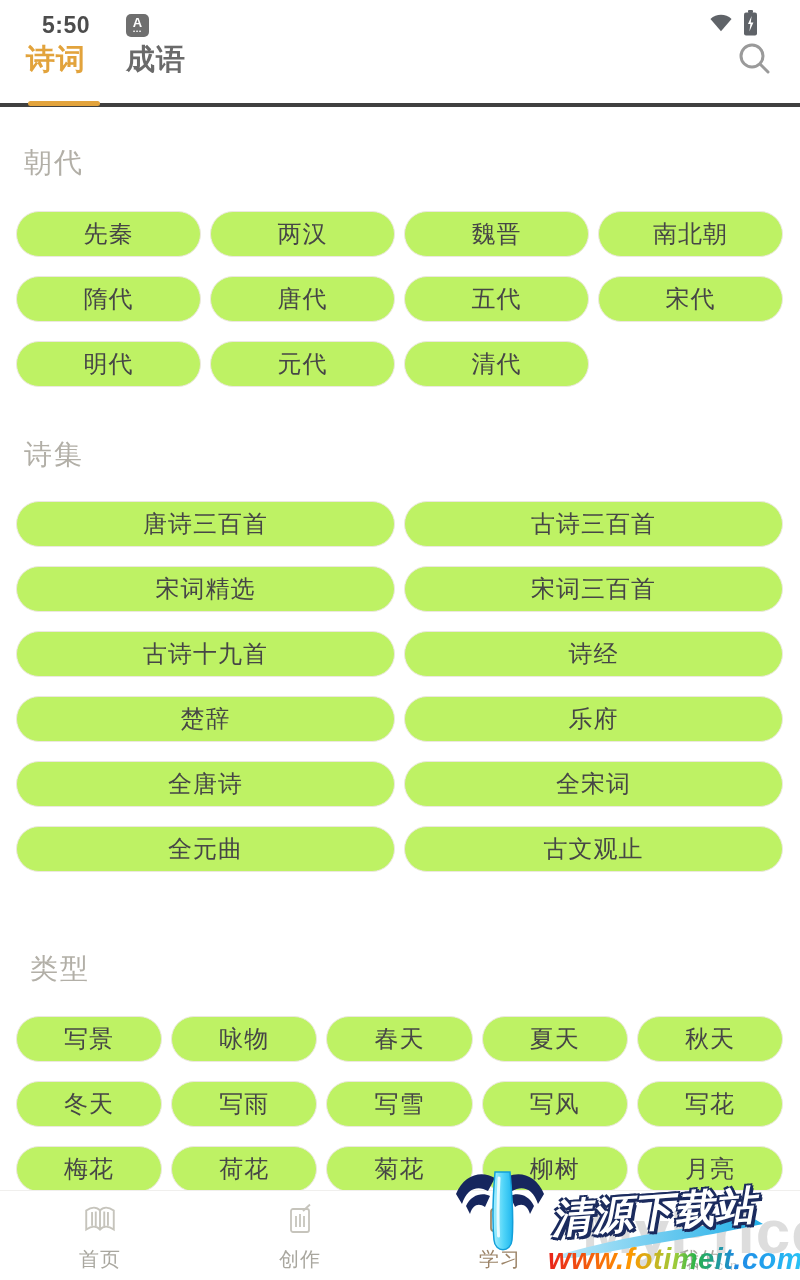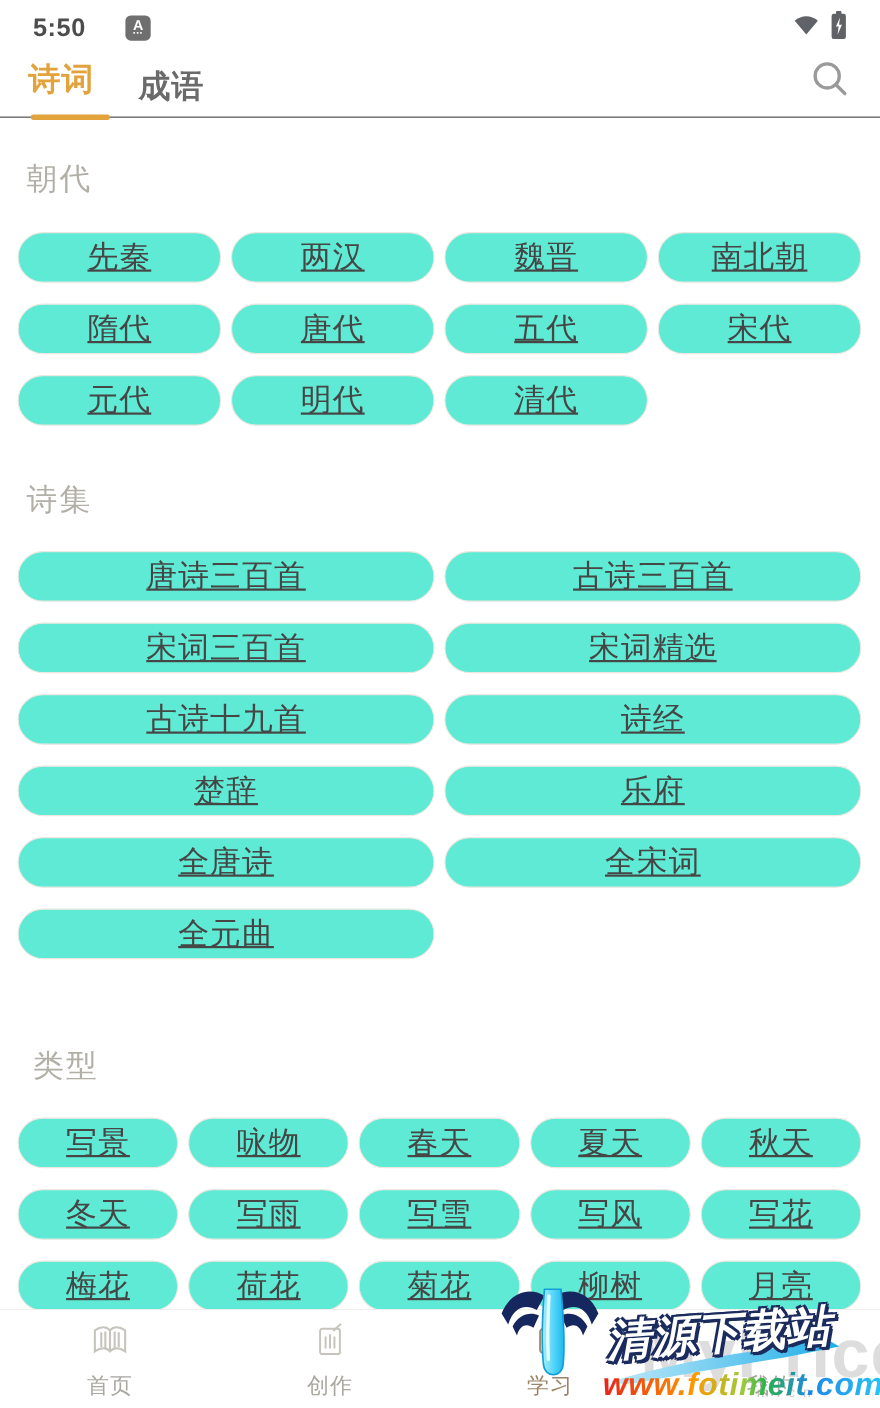--- a/index.html
+++ b/index.html
@@ -4,52 +4,52 @@
 <style>
   * { box-sizing: border-box; }
   html,body { margin:0; padding:0; }
   body {
     width:800px; height:1280px; background:#fff; overflow:hidden;
     font-family:"Liberation Sans","DejaVu Sans",sans-serif;
   }
   .screen { position:relative; width:800px; height:1280px; overflow:hidden; background:#fff; }
 
   
-  .status-bar { height:40px; display:flex; align-items:center; padding:10px 30px 0; }
+  .status-bar { height:40px; display:flex; align-items:center; padding:10px 42px 0; }
   .sb-time { font-size:23px; color:#4C4C4C; font-weight:600; letter-spacing:.5px; }
   .ime-badge { margin-left:36px; width:23px; height:23px; background:#6F6F6F; border-radius:5px;
     color:#fff; display:flex; flex-direction:column; align-items:center; justify-content:center;
     font-weight:bold; line-height:1; }
   .ime-a { font-size:13px; }
   .ime-dots { font-size:6px; letter-spacing:1px; margin-top:-1px; }
   .sb-right { margin-left:auto; display:flex; align-items:center; gap:9px; }
 
   
-  .tab-header { position:relative; height:67px; border-bottom:1px solid #404040;
-    display:flex; align-items:center; padding:0 26px; }
+  .tab-header { position:relative; height:67px; border-bottom:4px solid #404040;
+    display:flex; align-items:flex-start; padding:0 26px; }
   .tab { font-size:29px; font-weight:700; color:#6A6A6A; cursor:pointer; letter-spacing:1px; }
-  .tab + .tab { margin-left:40px;margin-top:12px; }
+  .tab + .tab { margin-left:40px; }
   .tab.active { color:#E2A33C; }
   .tab-underline { position:absolute; left:28px; bottom:-3px; width:72px; height:5px;
     border-radius:3px; background:#E2A33C; }
   .search-btn { margin-left:auto; width:40px; height:40px; display:flex; align-items:center;
     justify-content:center; cursor:pointer; }
 
   
   .section-title { margin:0 0 0 24px; font-size:28px; font-weight:400; color:#B2AFA7; letter-spacing:2px; }
   .mt-1 { margin-top:37px; }
   .mt-2 { margin-top:49px; }
   .mt-3 { margin-top:78px;margin-left:30px; }
   .grid { display:grid; column-gap:9px; row-gap:19px; margin:0 17px 0 16px; }
   .gm-1 { margin-top:29px; }
   .gm-2 { margin-top:27px; }
   .gm-3 { margin-top:28px; }
-  .chip { height:46px; border-radius:23px; background:#5eead4; border:1px solid #ECE8DF;
-    display:flex; align-items:center; justify-content:center; font-size:28px; color:#464646;
-    cursor:pointer; letter-spacing:1px;text-decoration:underline; }
+  .chip { height:46px; border-radius:23px; background:#bef264; border:1px solid #ECE8DF;
+    display:flex; align-items:center; justify-content:center; font-size:24px; color:#464646;
+    cursor:pointer; letter-spacing:1px; }
 
   
   .bottom-nav { position:absolute; left:0; bottom:0; width:800px; height:90px; background:#fff;
     border-top:1px solid #F0EFED; display:flex; z-index:20; }
   .nav-item { flex:1; display:flex; flex-direction:column; align-items:center; justify-content:center;
     gap:5px; cursor:pointer; padding-top:4px; }
   .nav-label { font-size:20px; color:#A9A79F; letter-spacing:1px; }
   .nav-item.active .nav-label { color:#9C8468; }
 
   
@@ -115,40 +115,41 @@
     <h2 class="section-title mt-1">朝代</h2>
     <div class="grid gm-1" style="grid-template-columns: repeat(4, 1fr);">
         <div class="chip">先秦</div>
         <div class="chip">两汉</div>
         <div class="chip">魏晋</div>
         <div class="chip">南北朝</div>
         <div class="chip">隋代</div>
         <div class="chip">唐代</div>
         <div class="chip">五代</div>
         <div class="chip">宋代</div>
+        <div class="chip">明代</div>
         <div class="chip">元代</div>
-        <div class="chip">明代</div>
         <div class="chip">清代</div>
       </div>
   </div>
 
   <div class="section">
     <h2 class="section-title mt-2">诗集</h2>
     <div class="grid gm-2" style="grid-template-columns: repeat(2, 1fr);">
         <div class="chip">唐诗三百首</div>
         <div class="chip">古诗三百首</div>
+        <div class="chip">宋词精选</div>
         <div class="chip">宋词三百首</div>
-        <div class="chip">宋词精选</div>
         <div class="chip">古诗十九首</div>
         <div class="chip">诗经</div>
         <div class="chip">楚辞</div>
         <div class="chip">乐府</div>
         <div class="chip">全唐诗</div>
         <div class="chip">全宋词</div>
         <div class="chip">全元曲</div>
+        <div class="chip">古文观止</div>
       </div>
   </div>
 
   <div class="section">
     <h2 class="section-title mt-3">类型</h2>
     <div class="grid gm-3" style="grid-template-columns: repeat(5, 1fr);">
         <div class="chip">写景</div>
         <div class="chip">咏物</div>
         <div class="chip">春天</div>
         <div class="chip">夏天</div>

